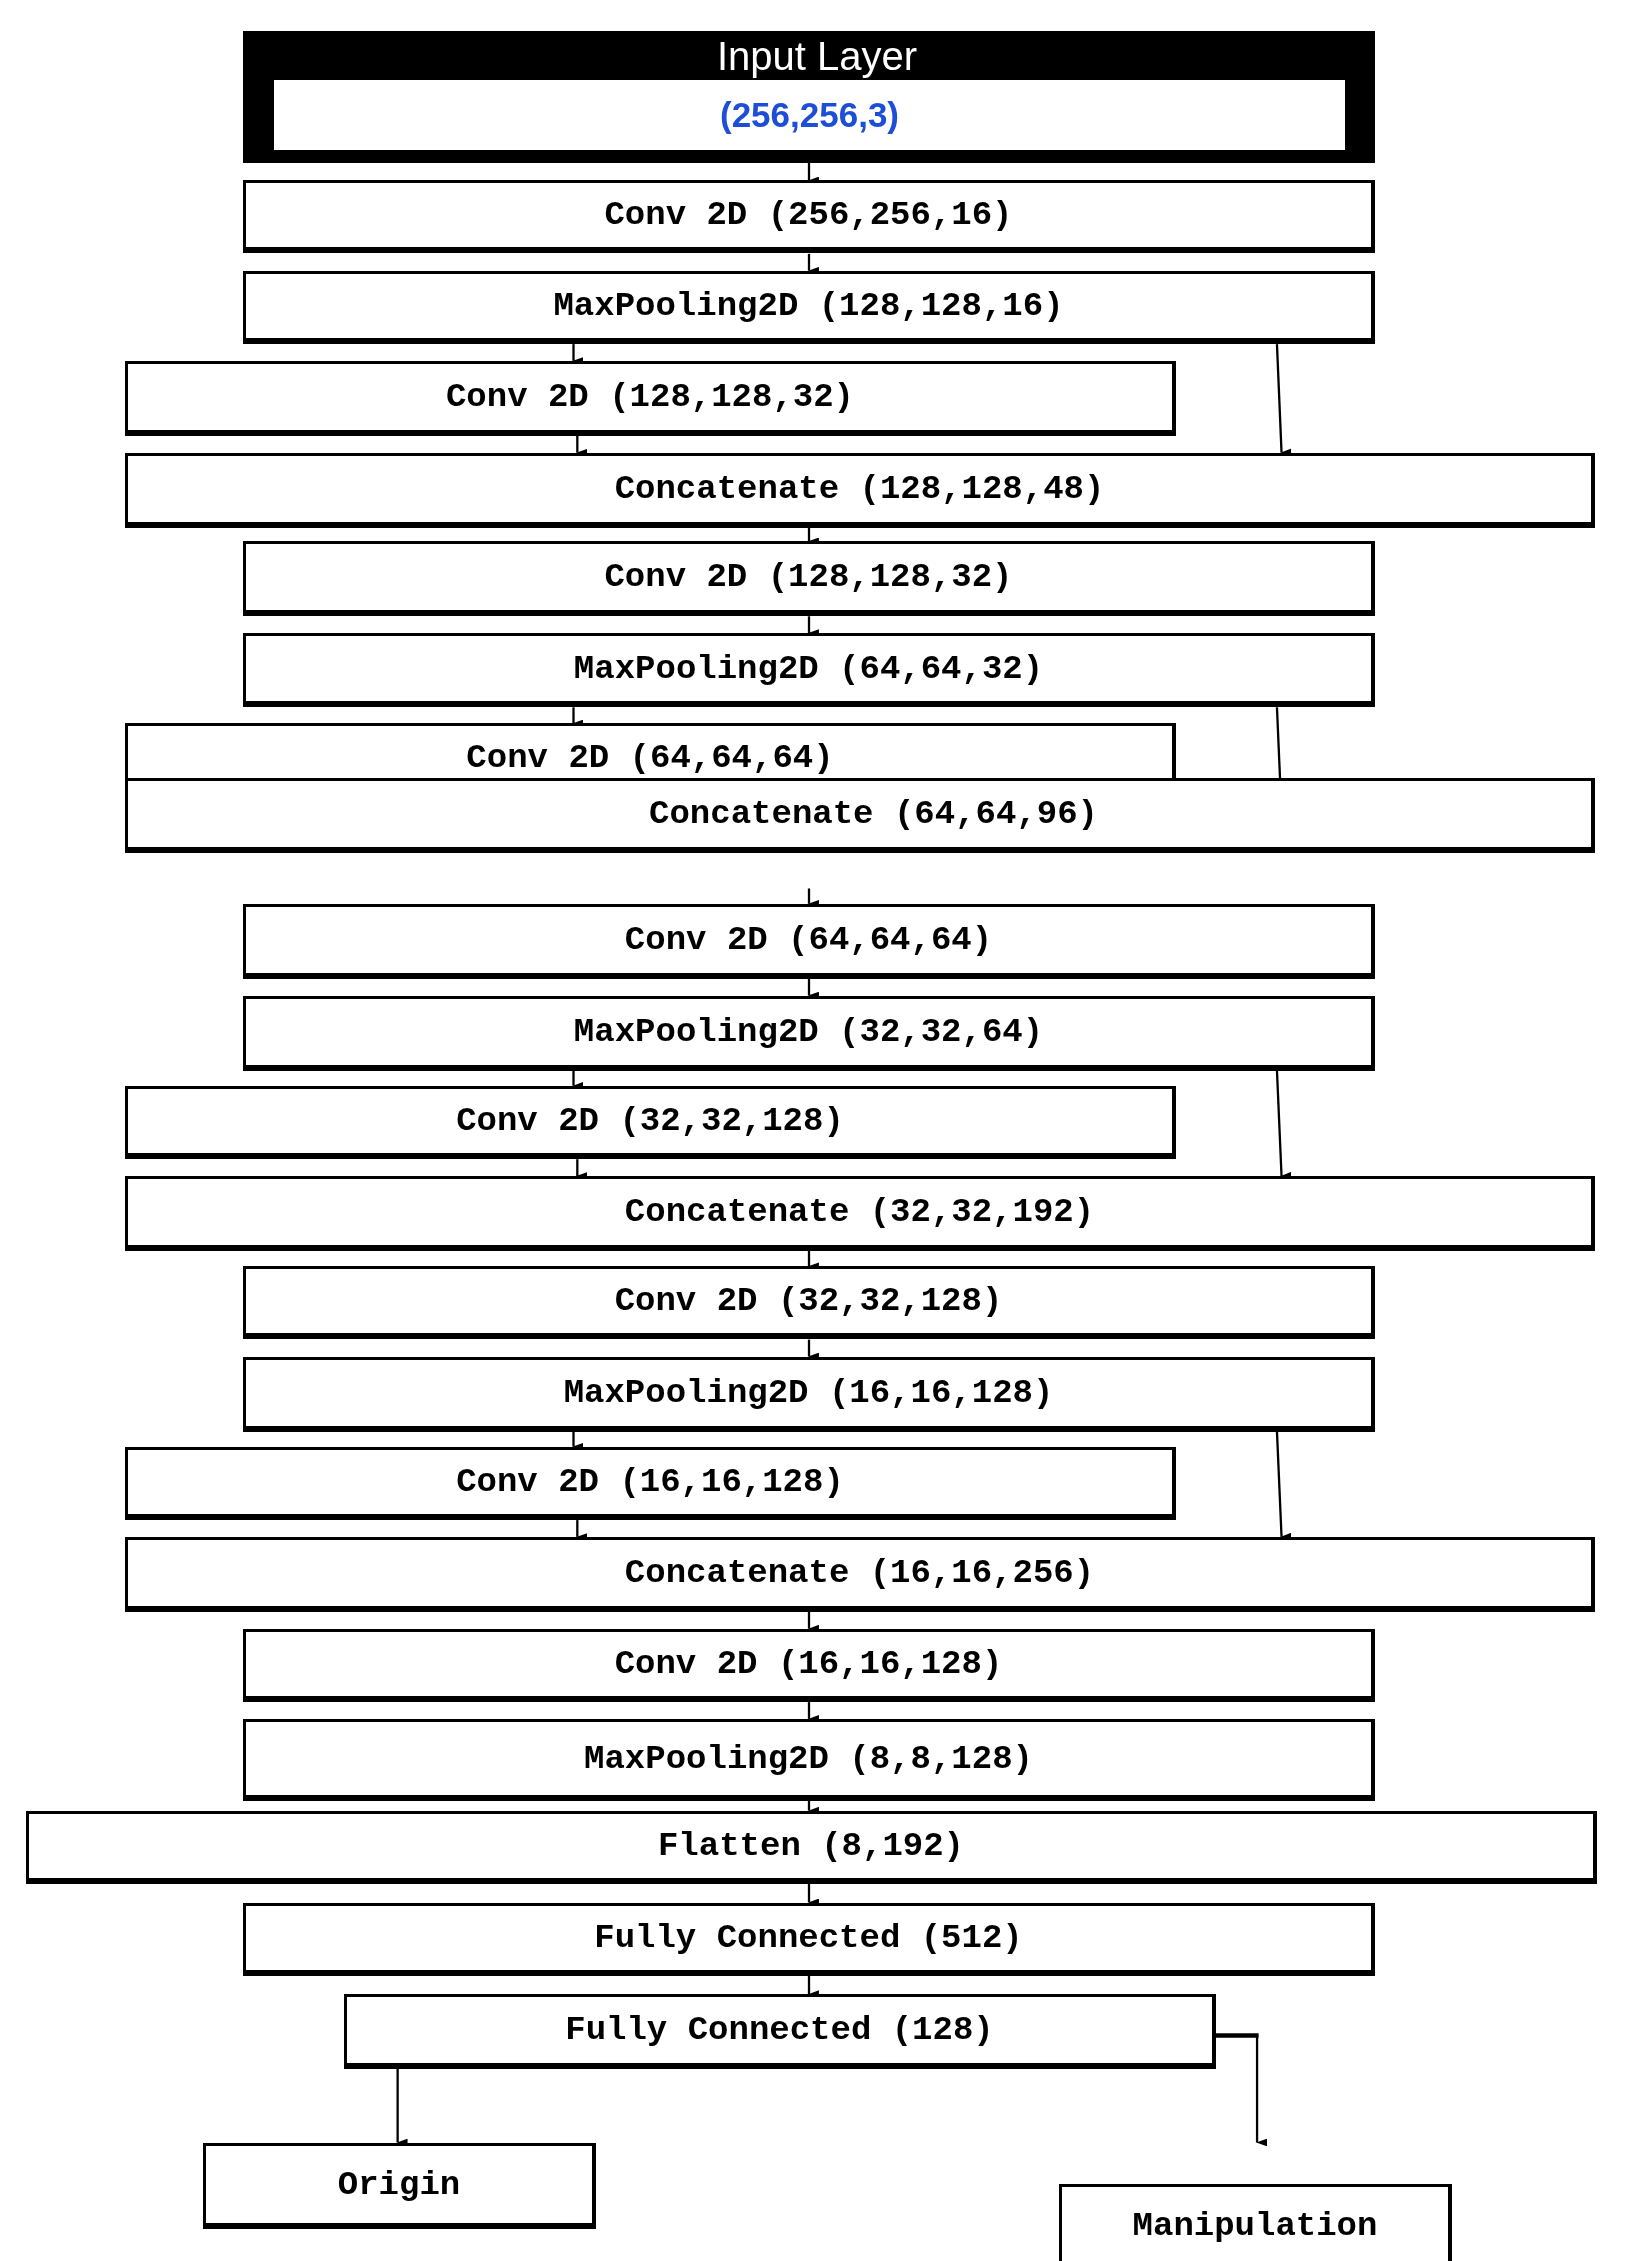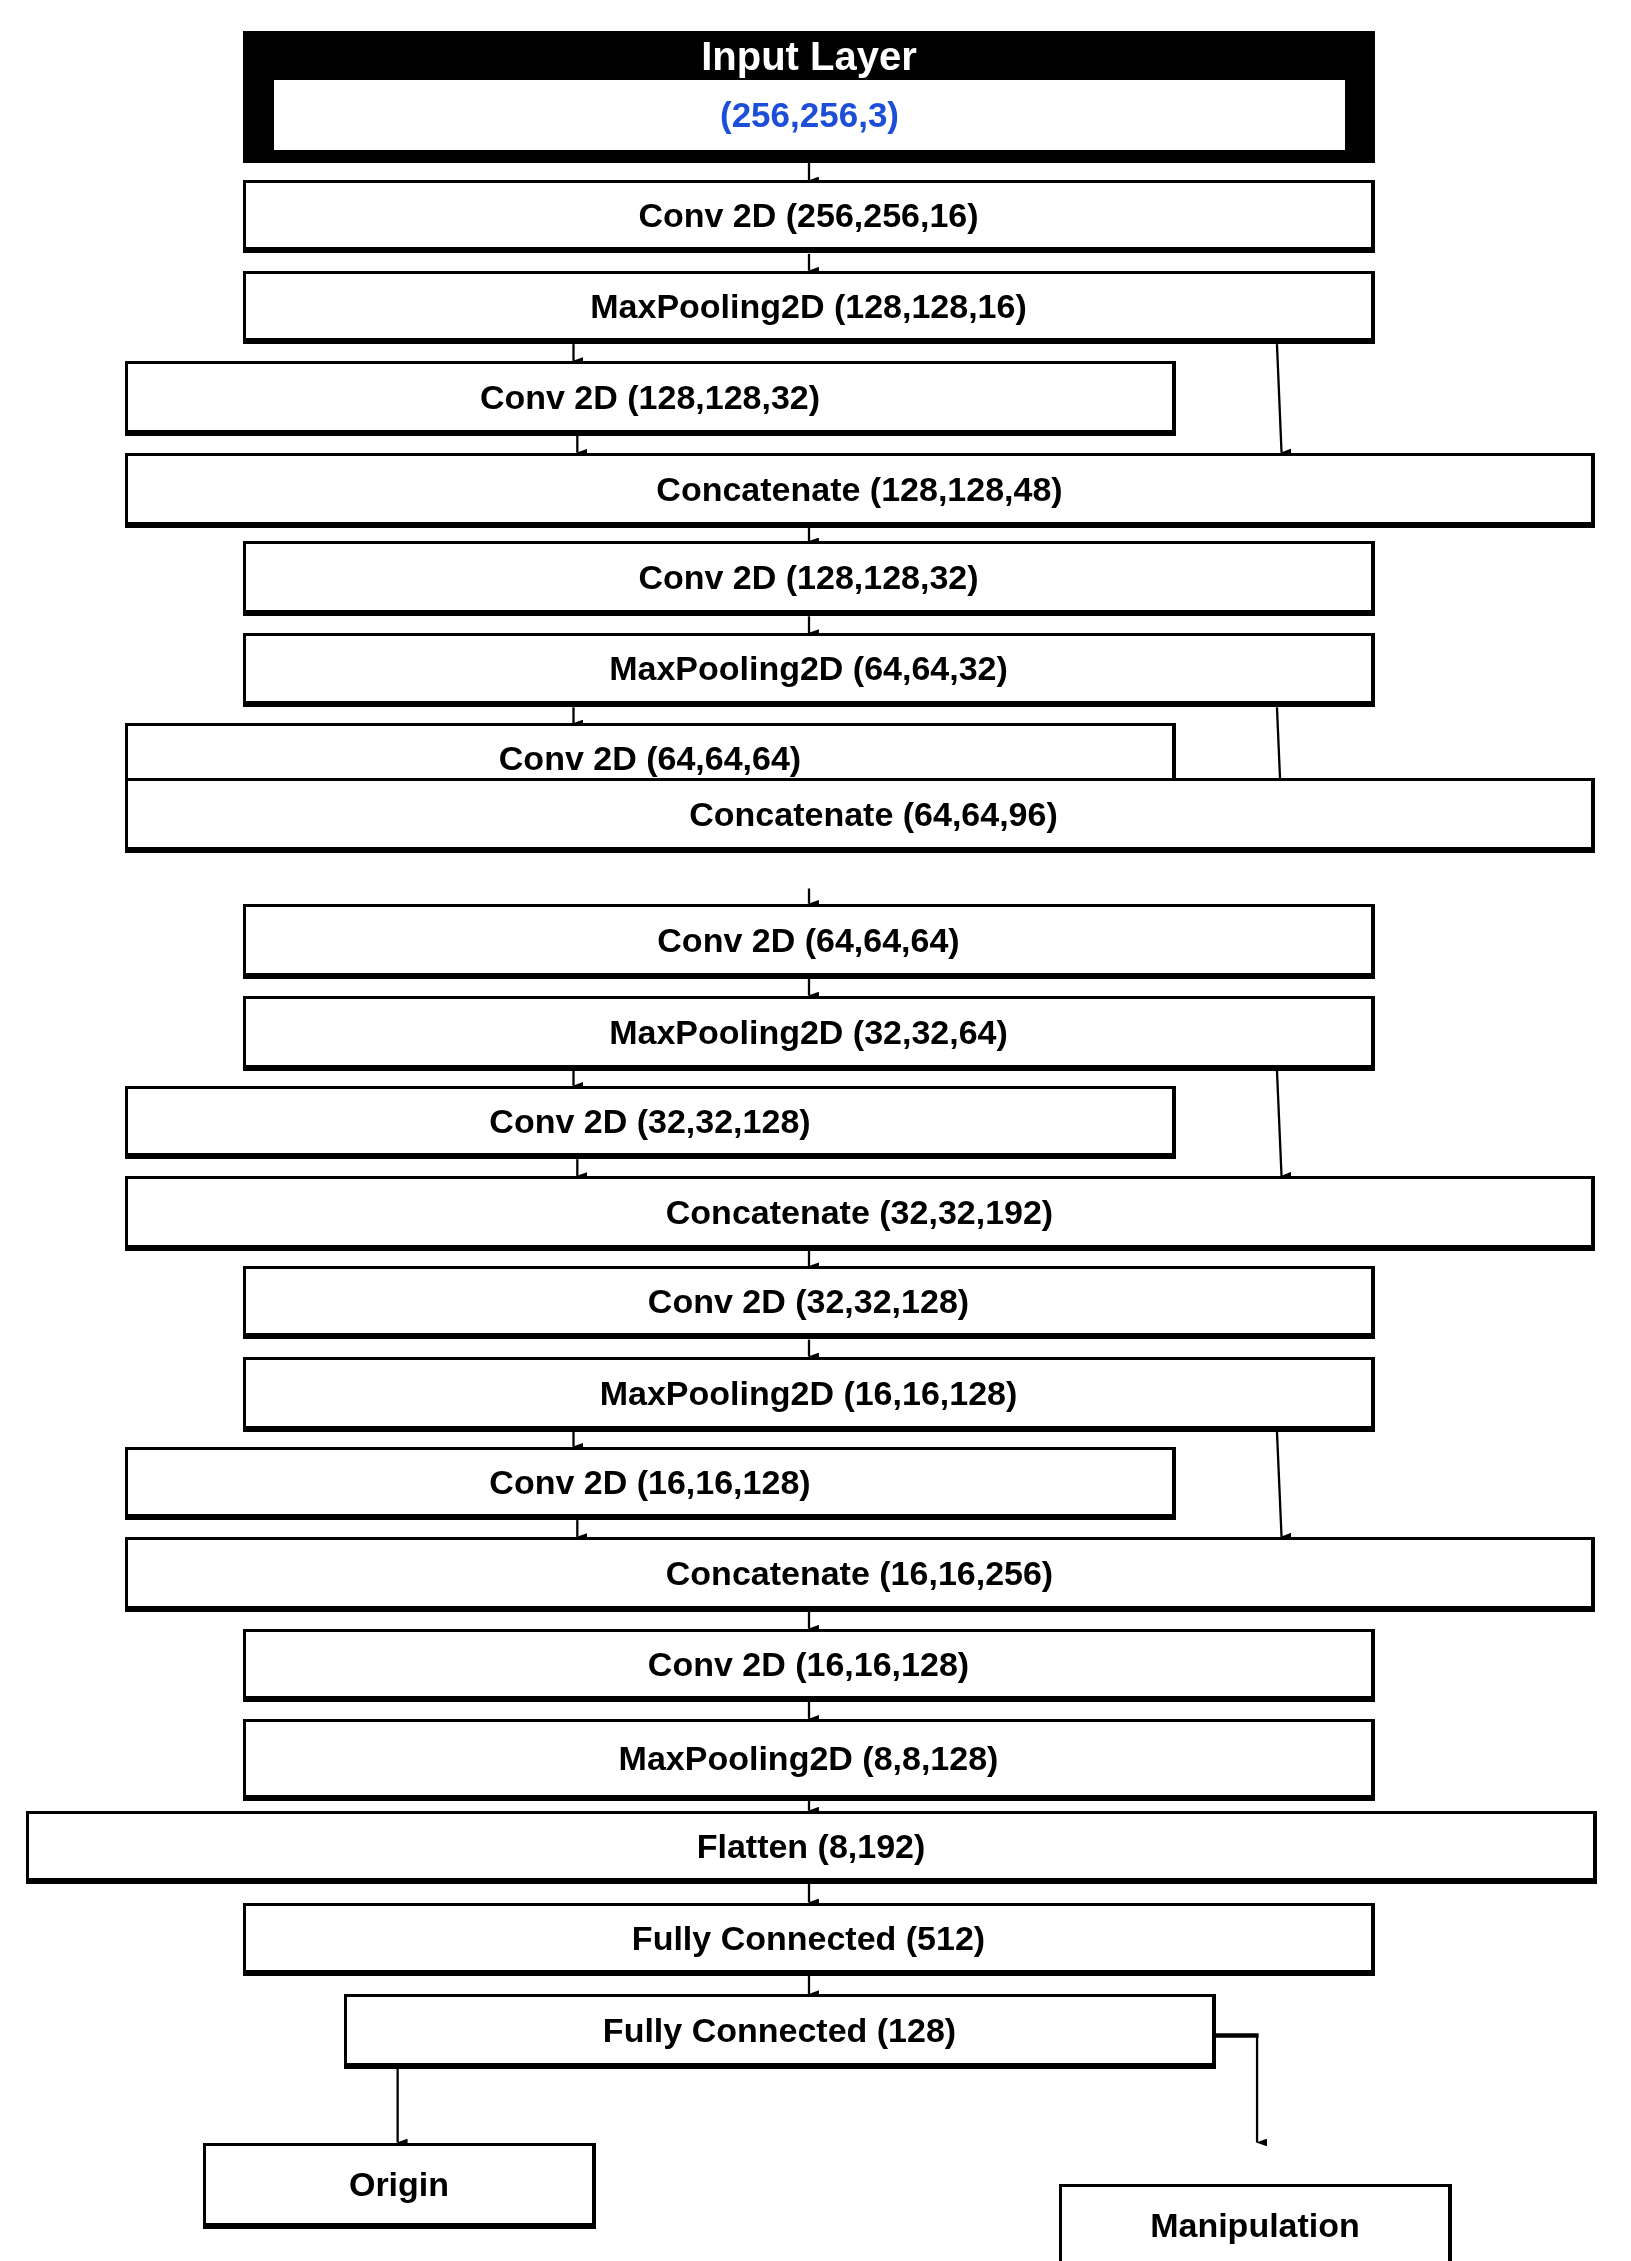--- a/index.html
+++ b/index.html
@@ -1,20 +1,20 @@
 <!DOCTYPE html>
 <html style="font-size:12.2px"><head>
 <meta charset="utf-8">
 <style>
   html,body{margin:0;padding:0;background:#fff;}
   body{width:1631px;height:2261px;position:relative;overflow:hidden;font-family:"Liberation Sans","DejaVu Sans",sans-serif;}
-  .box{position:absolute;box-sizing:border-box;background:#fff;border-top:3.1px solid #000;border-left:3.1px solid #000;border-right:4.6px solid #000;border-bottom:6.1px solid #000;display:flex;align-items:center;justify-content:center;}
+  .box{position:absolute;box-sizing:border-box;background:#fff;border-top:3.1px solid #000;border-left:3.1px solid #000;border-right:4.6px solid #000;border-bottom:6.1px solid #000;display:flex;align-items:center;justify-content:center;font-family:Liberation Mono, monospace;}
   .box span{font-weight:bold;font-size:34px;color:#000;letter-spacing:0px;white-space:nowrap;}
   .input-outer{position:absolute;left:243px;top:31px;width:1132px;height:132px;background:#000;}
-  .input-title{position:absolute;left:0;top:0;width:100%;height:46px;text-align:center;color:#fff;font-weight:bold;font-size:40px;line-height:50px;}
+  .input-title{position:absolute;left:8px;top:0;width:100%;height:46px;text-align:center;color:#fff;font-weight:normal;font-size:40px;line-height:50px;}
   .input-inner{position:absolute;left:31px;top:49px;width:1071px;height:70px;background:#fff;display:flex;align-items:center;justify-content:center;}
   .input-inner span{font-weight:bold;font-size:35px;color:#1d4ed8;}
   svg.lines{position:absolute;left:0;top:0;}
 </style>
 </head>
 <body>
 
 <svg class="lines" width="1631" height="2261" viewBox="0 0 2133 2957">
   <defs>
     <marker id="ah" markerWidth="10" markerHeight="14" refX="5" refY="13" orient="auto" markerUnits="userSpaceOnUse">

